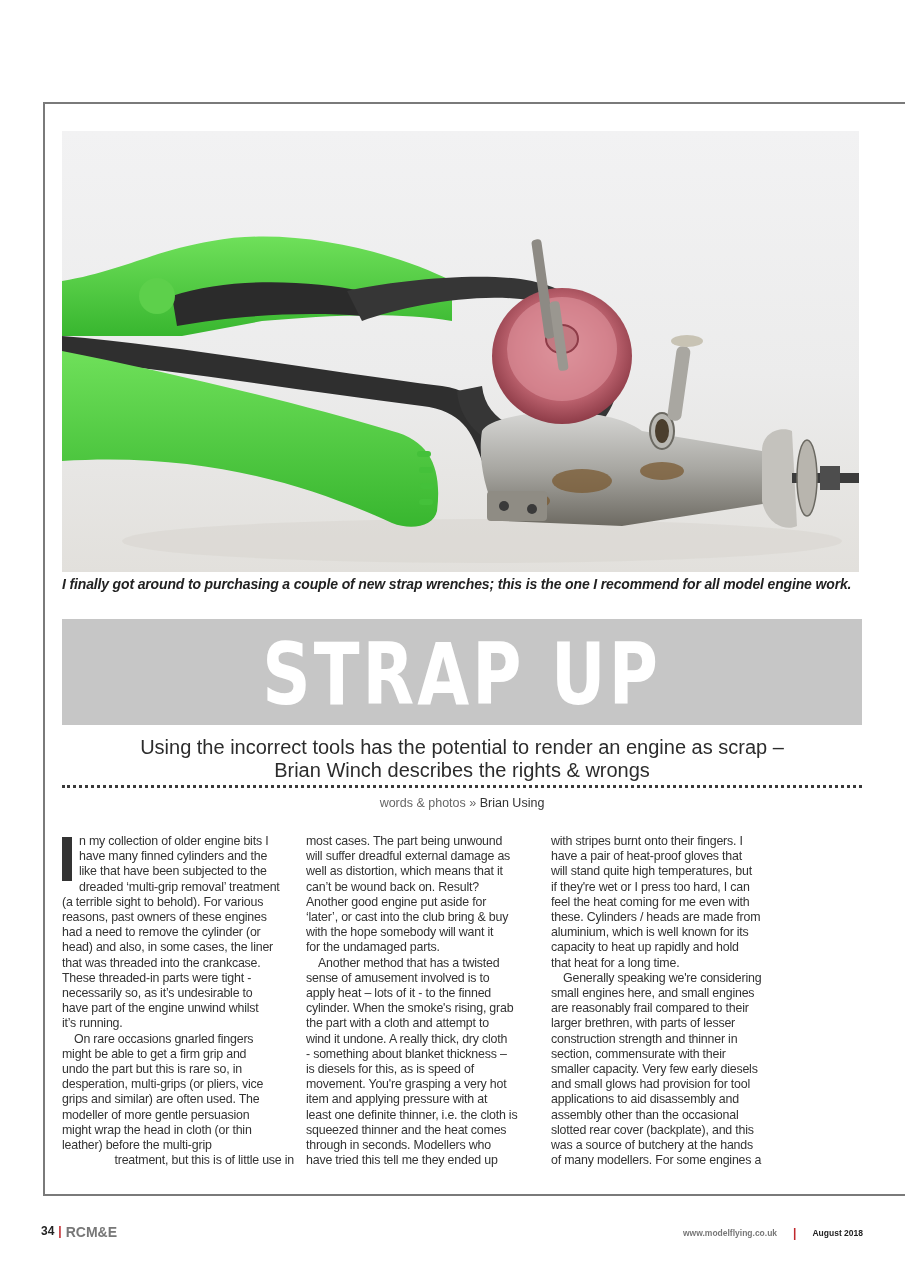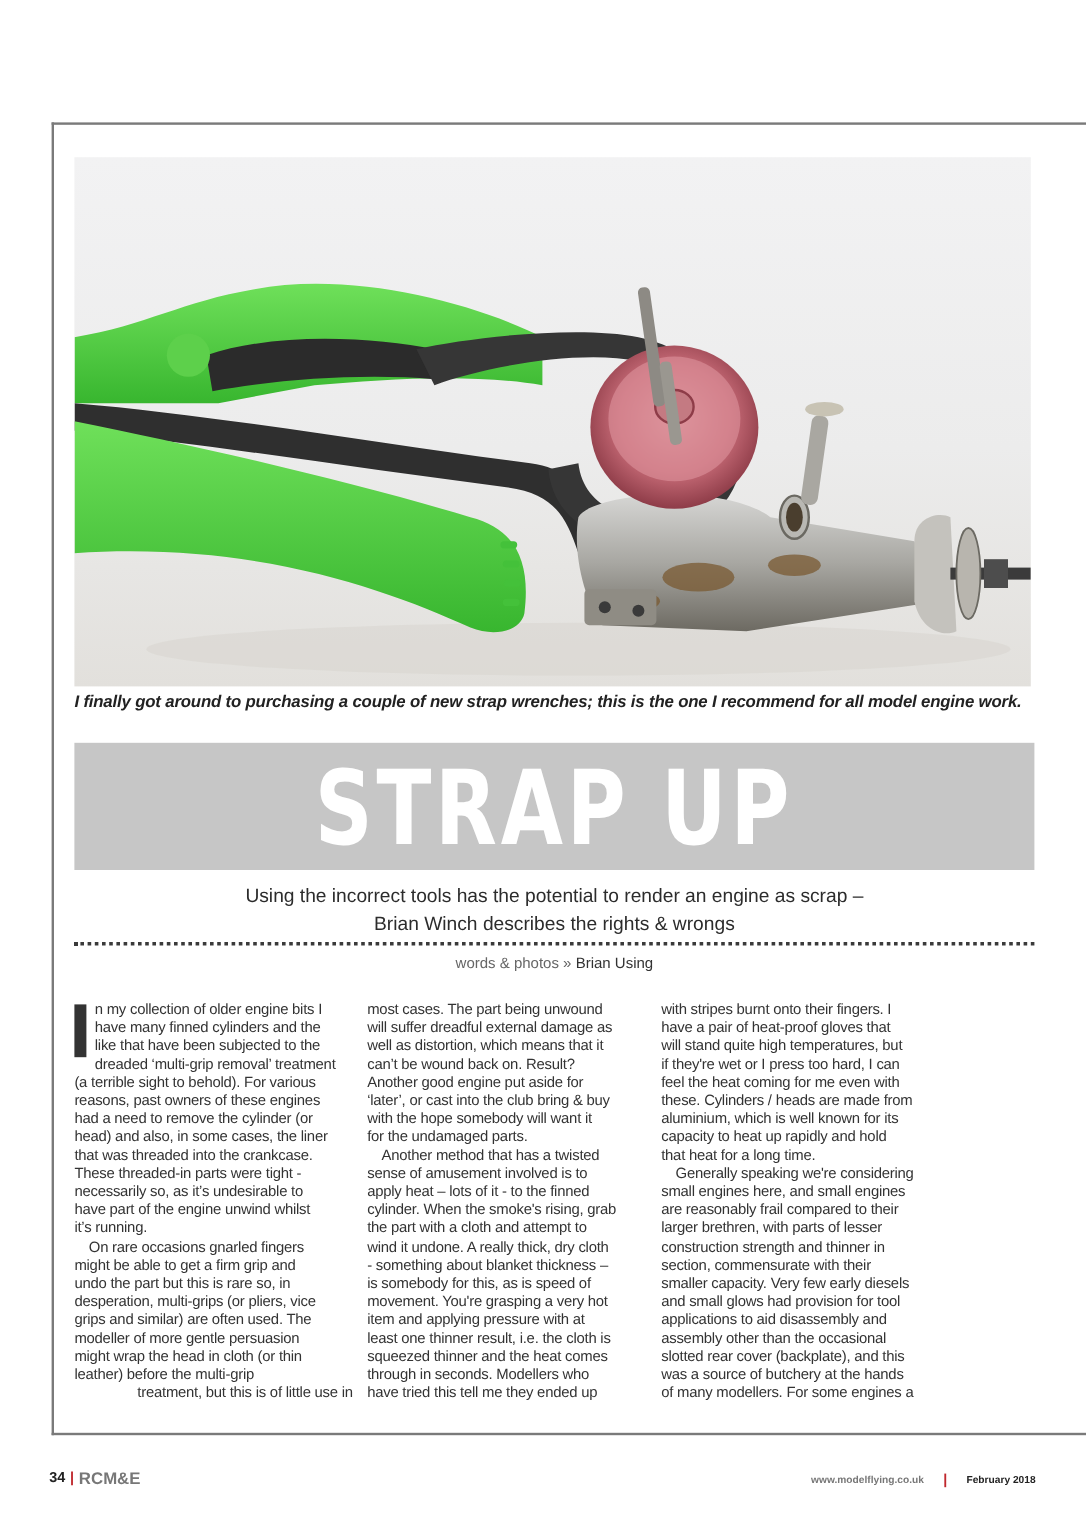--- a/index.html
+++ b/index.html
@@ -46,21 +46,21 @@
       font-family: "DejaVu Sans", sans-serif;
       font-weight: bold; color: #ffffff;
       font-size: 86px; line-height: 1;
       letter-spacing: 4px;
       transform: scaleX(0.78);
       margin-top: 4px;
     }
 
     .subtitle {
       position: absolute; left: 62px; top: 736px; width: 800px;
-      text-align: center; font-size: 16px; line-height: 23px; color: #2c2c2c;
+      text-align: center; font-size: 20px; line-height: 23px; color: #2c2c2c;
     }
     .dotted-rule {
       position: absolute; left: 62px; top: 785px; width: 800px; height: 0;
       border-top: 3px dotted #3a3a3a;
     }
     .byline {
       position: absolute; left: 62px; top: 796px; width: 800px;
       text-align: center; font-size: 12.5px; color: #666;
     }
     .byline .author { color: #333; }
@@ -241,24 +241,24 @@
     <span class="line">for the undamaged parts.</span>
   </p>
   <p class="indent">
     <span class="line" style="text-indent: 12px;">Another method that has a twisted</span>
     <span class="line" style="text-indent: 0px;">sense of amusement involved is to</span>
     <span class="line" style="text-indent: 0px;">apply heat – lots of it - to the finned</span>
     <span class="line" style="text-indent: 0px;">cylinder. When the smoke's rising, grab</span>
     <span class="line" style="text-indent: 0px;">the part with a cloth and attempt to</span>
     <span class="line" style="text-indent: 0px;">wind it undone. A really thick, dry cloth</span>
     <span class="line" style="text-indent: 0px;">- something about blanket thickness –</span>
-    <span class="line" style="text-indent: 0px;">is somebody for this, as is speed of</span>
+    <span class="line" style="text-indent: 0px;">is diesels for this, as is speed of</span>
     <span class="line" style="text-indent: 0px;">movement. You're grasping a very hot</span>
     <span class="line" style="text-indent: 0px;">item and applying pressure with at</span>
-    <span class="line" style="text-indent: 0px;">least one thinner result, i.e. the cloth is</span>
+    <span class="line" style="text-indent: 0px;">least one definite thinner, i.e. the cloth is</span>
     <span class="line" style="text-indent: 0px;">squeezed thinner and the heat comes</span>
     <span class="line" style="text-indent: 0px;">through in seconds. Modellers who</span>
     <span class="line" style="text-indent: 0px;">have tried this tell me they ended up</span>
   </p>
 </div>
 
 <div class="col col-3">
   <p>
     <span class="line">with stripes burnt onto their fingers. I</span>
     <span class="line">have a pair of heat-proof gloves that</span>
@@ -288,14 +288,14 @@
 </div>
 
 <div class="footer-left">
   <span>34</span>
   <span class="pipe">|</span>
   <span class="mag">RCM&amp;E</span>
 </div>
 <div class="footer-right">
   <span class="url">www.modelflying.co.uk</span>
   <span class="pipe">|</span>
-  <span class="date">February 2018</span>
+  <span class="date">August 2018</span>
 </div>
 
 </body></html>

